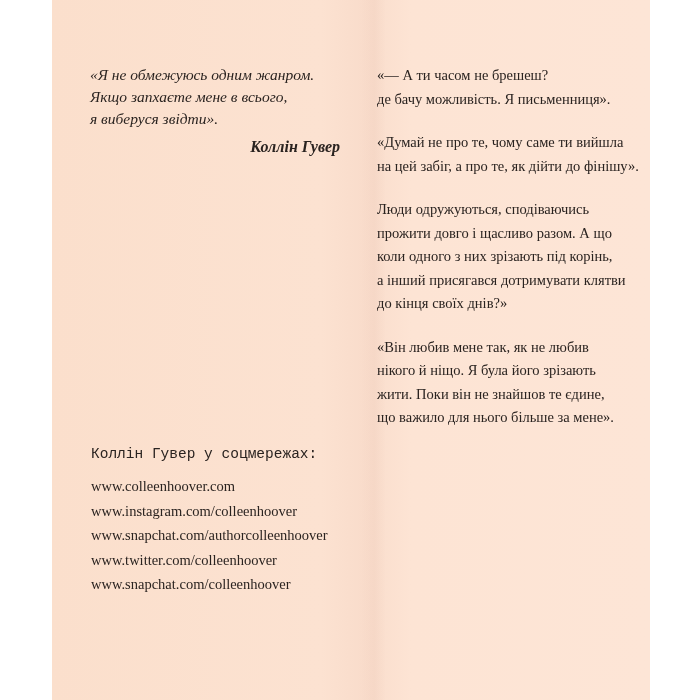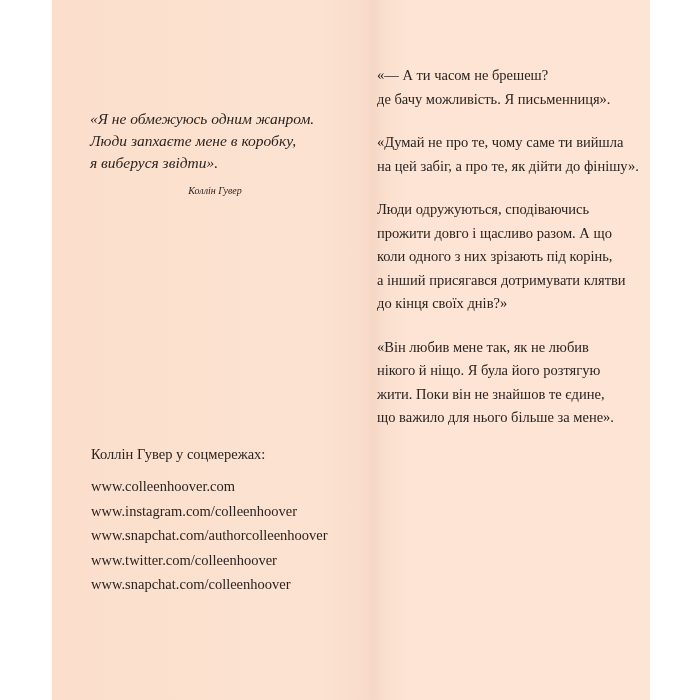--- a/index.html
+++ b/index.html
@@ -21,58 +21,57 @@
       position: absolute; left: 310px; top: 0; width: 24px; height: 700px;
       background: linear-gradient(90deg, rgba(0,0,0,0) 0%, rgba(210,160,140,0.10) 50%, rgba(0,0,0,0) 100%);
     }
     .epigraph {
       position: absolute;
       left: 38px; top: 64px;
       width: 280px;
       font-style: italic;
       font-size: 15.5px;
       line-height: 22px;
-      margin-top: 44px;
     }
     .epigraph .line { display: block; white-space: nowrap; }
     .epigraph .author {
       display: block;
-      text-align: center;
-      font-weight: normal;
+      text-align: right;
+      font-weight: bold;
       margin-top: 6px;
       padding-right: 30px;
-      font-size: 10px;
+      font-size: 16px;
     }
     .social {
       position: absolute;
       left: 39px; top: 443px;
       width: 290px;
       font-size: 14.5px;
     }
-    .social .heading { display: block; margin-bottom: 9px; line-height: 22px; }
+    .social .heading { display: block; margin-bottom: 9px; line-height: 22px; font-family: Liberation Mono, monospace; }
     .social .link { display: block; line-height: 24.5px; white-space: nowrap; }
     .quotes {
       position: absolute;
       left: 325px; top: 64px;
       width: 270px;
       font-size: 14.5px;
       line-height: 23.5px;
     }
     .quote { margin-bottom: 20px; }
     .quote .line { display: block; white-space: nowrap; }
   </style>
 </head>
 <body>
 
 <div class="page">
   <div class="gutter"></div>
 
   <div class="epigraph">
     <span class="line">«Я не обмежуюсь одним жанром.</span>
-    <span class="line">Люди запхаєте мене в коробку,</span>
+    <span class="line">Якщо запхаєте мене в всього,</span>
     <span class="line">я виберуся звідти».</span>
     <span class="author">Коллін Гувер</span>
   </div>
 
   <div class="social">
     <span class="heading">Коллін Гувер у соцмережах:</span>
     <span class="link">www.colleenhoover.com</span>
     <span class="link">www.instagram.com/colleenhoover</span>
     <span class="link">www.snapchat.com/authorcolleenhoover</span>
     <span class="link">www.twitter.com/colleenhoover</span>
@@ -90,18 +89,18 @@
     </div>
     <div class="quote">
       <span class="line">Люди одружуються, сподіваючись</span>
       <span class="line">прожити довго і щасливо разом. А що</span>
       <span class="line">коли одного з них зрізають під корінь,</span>
       <span class="line">а інший присягався дотримувати клятви</span>
       <span class="line">до кінця своїх днів?»</span>
     </div>
     <div class="quote">
       <span class="line">«Він любив мене так, як не любив</span>
-      <span class="line">нікого й ніщо. Я була його розтягую</span>
+      <span class="line">нікого й ніщо. Я була його зрізають</span>
       <span class="line">жити. Поки він не знайшов те єдине,</span>
       <span class="line">що важило для нього більше за мене».</span>
     </div>
   </div>
 </div>
 
 </body></html>

